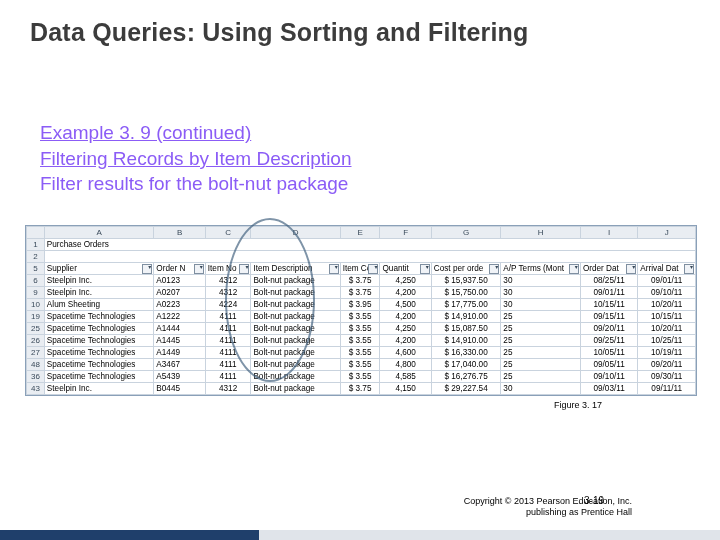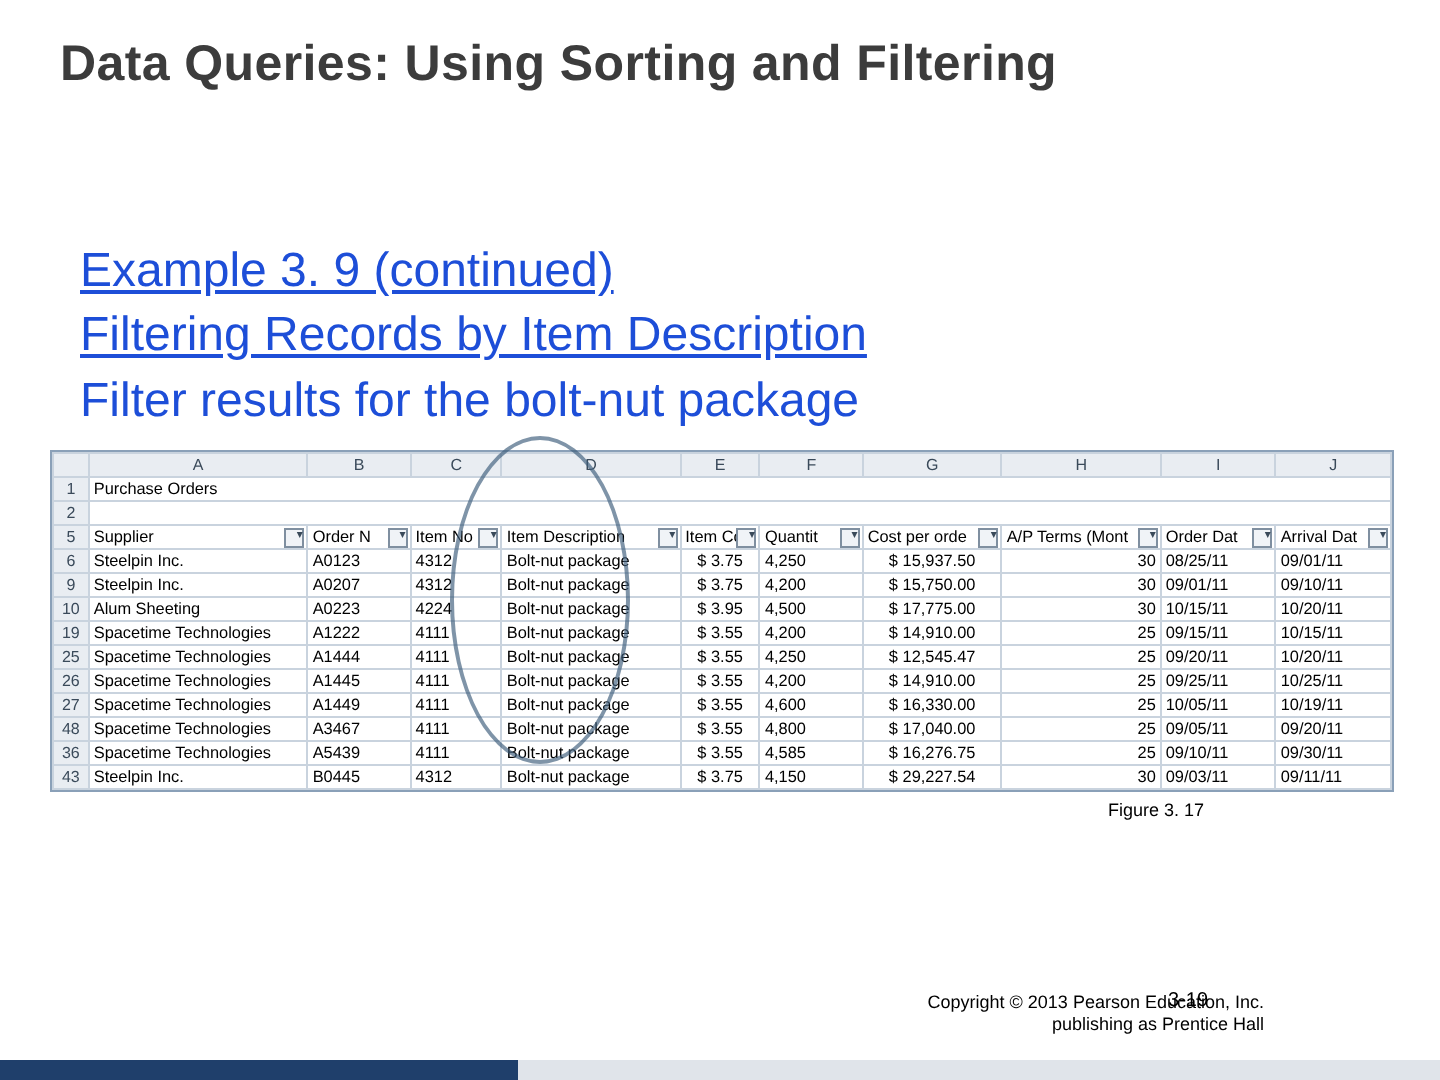--- a/index.html
+++ b/index.html
@@ -1,32 +1,32 @@
 <!DOCTYPE html>
 <html><head>
 <meta charset="utf-8">
 <style>
   html,body{margin:0;padding:0}
   body{width:720px;height:540px;background:#fff;font-family:Arial,Helvetica,sans-serif;color:#000;position:relative;overflow:hidden}
   .slide{position:relative;width:632px;height:540px;box-sizing:border-box}
   .title{position:absolute;left:30px;top:18px;font-size:25px;font-weight:bold;color:#3c3c3c;letter-spacing:.2px}
   .body{position:absolute;left:40px;top:120px;width:640px}
-  .line{font-size:24px;color:#1d4ed8;line-height:1.35}
+  .line{font-size:19px;color:#8b5cf6;line-height:1.35}
   .ul{text-decoration:underline}
   .sheet{position:absolute;left:25px;top:225px;width:670px;border:1px solid #8aa0b8;background:#fff}
   table{border-collapse:collapse;width:100%;font-size:8.2px;font-family:Arial,Helvetica,sans-serif;color:#000}
   th,td{border:1px solid #c9d3de;padding:1px 2px;white-space:nowrap;text-align:left;height:12px;box-sizing:border-box}
   .colhdr{background:#e9edf2;color:#3a4a5a;text-align:center;font-weight:normal;font-size:8px}
   .rowhdr{background:#e9edf2;color:#3a4a5a;text-align:center;font-weight:normal;width:18px;font-size:8px}
   .corner{background:#e9edf2;width:18px}
   .bold{font-weight:normal}
-  .num{text-align:left}
+  .num{text-align:center}
   .cur::before{content:"$ ";color:#000}
   .cur{text-align:center}
-  .ctr{text-align:right}
+  .ctr{text-align:left}
   .fbtn{position:relative}
   .fbtn::after{content:"";position:absolute;right:1px;top:1px;width:8px;height:8px;border:1px solid #7f8fa0;background:#f0f3f7}
   .fbtn::before{content:"▾";position:absolute;right:2px;top:0;font-size:6px;color:#3a4a5a;z-index:2}
   
   .cA{width:110px}.cB{width:52px}.cC{width:46px}.cD{width:90px}.cE{width:40px}.cF{width:52px}.cG{width:70px}.cH{width:80px}.cI{width:58px}.cJ{width:58px}
   .circle{position:absolute;border:2px solid #3a5a7a;border-radius:50%;width:86px;height:160px;left:225px;top:218px;pointer-events:none;opacity:.65}
   .fig{position:absolute;right:30px;top:400px;font-size:9px;font-weight:normal;color:#000}
   .copy{position:absolute;left:0;right:0;bottom:22px;text-align:right;font-size:9px;color:#000;line-height:1.2}
   .pg{position:absolute;right:28px;bottom:34px;font-size:10px;color:#000}
   .accent{position:absolute;left:0;bottom:0;width:720px;height:10px;background:linear-gradient(90deg,#1f3f6b 0 36%,#e0e4ea 36% 100%)}
@@ -137,21 +137,21 @@
             <td class="num">10/15/11</td>
           </tr>
           <tr>
             <th class="rowhdr">25</th>
             <td>Spacetime Technologies</td>
             <td>A1444</td>
             <td class="num">4111</td>
             <td>Bolt-nut package</td>
             <td class="cur">3.55</td>
             <td class="num">4,250</td>
-            <td class="cur">12,545.47</td>
+            <td class="cur">15,087.50</td>
             <td class="ctr">25</td>
             <td class="num">09/20/11</td>
             <td class="num">10/20/11</td>
           </tr>
           <tr>
             <th class="rowhdr">26</th>
             <td>Spacetime Technologies</td>
             <td>A1445</td>
             <td class="num">4111</td>
             <td>Bolt-nut package</td>

